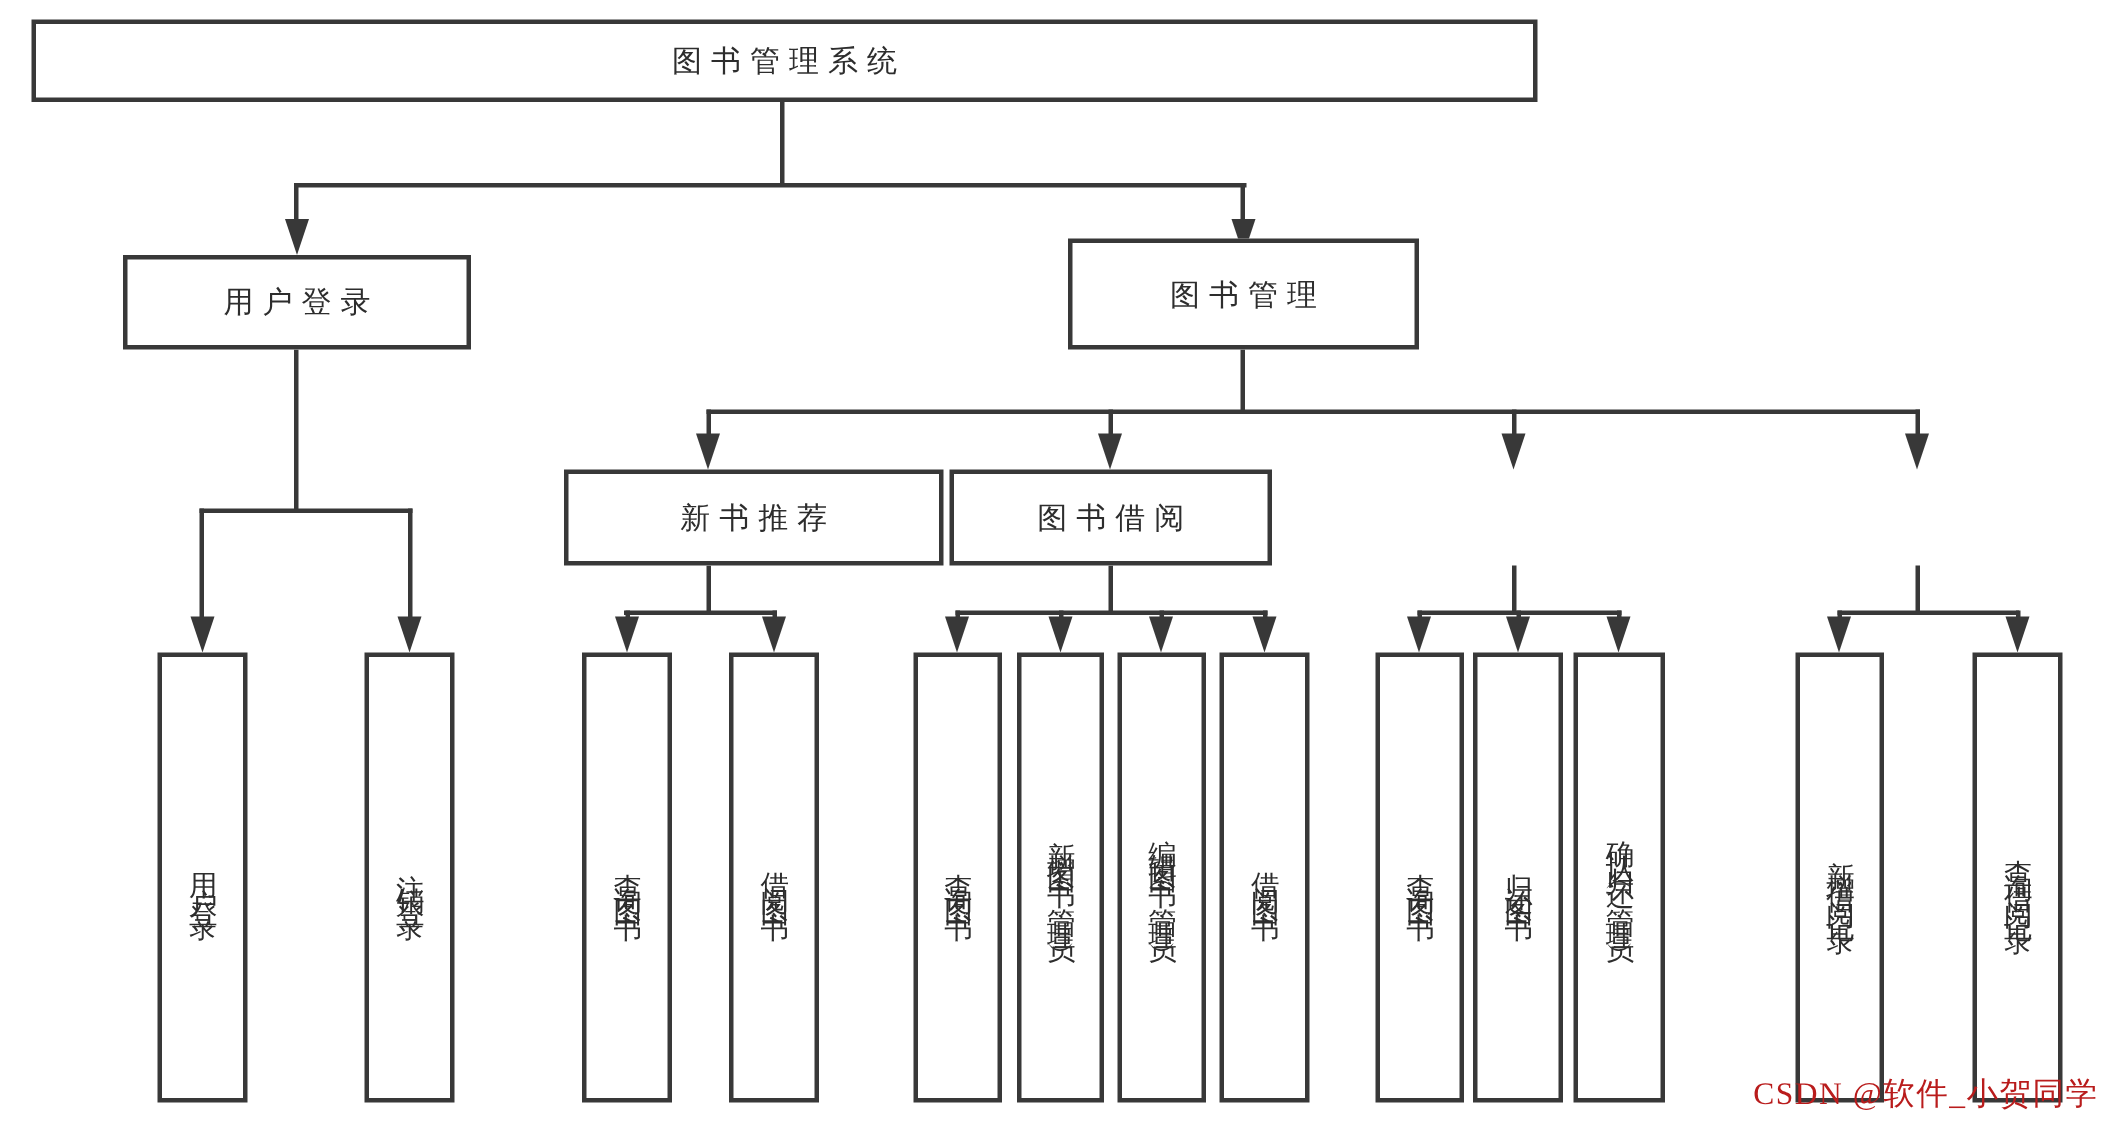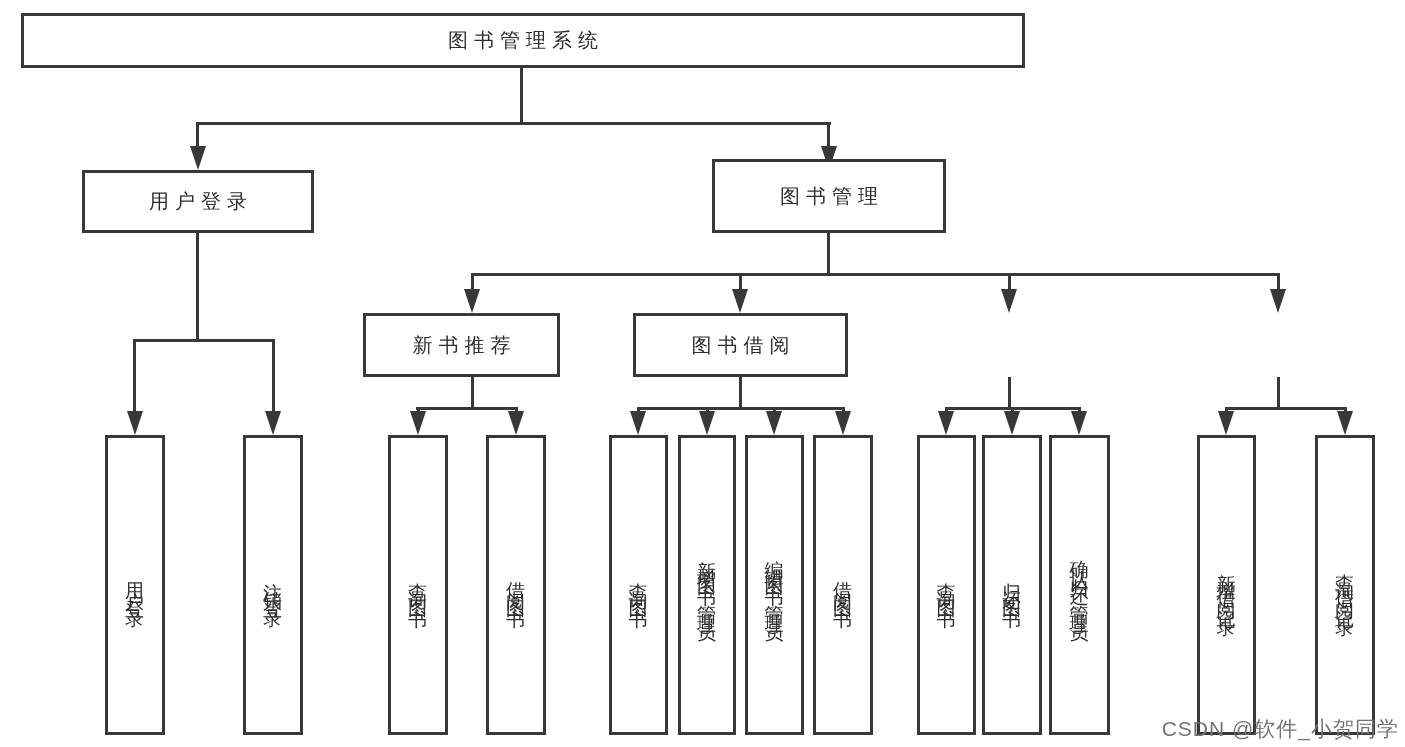--- a/index.html
+++ b/index.html
@@ -45,43 +45,44 @@
     position: absolute; width: 0; height: 0; z-index: 1;
     border-left: 8px solid transparent;
     border-right: 8px solid transparent;
     border-top: 24px solid #383838;
   }
   .watermark {
     position: absolute;
     right: 6px;
     bottom: 4px;
     font-size: 21px;
-    color: #737373;
+    color: #b91c1c;
     letter-spacing: 1px;
     z-index: 5;
     white-space: nowrap;
+    font-family: Liberation Serif, serif;
   }
 </style>
 </head>
 <body>
 
 <div class="canvas">
 
   <div class="box" style="left:21px; top:13px; width:1004px; height:55px;">
     <span class="hlabel">图书管理系统</span>
   </div>
 
   <div class="box" style="left:82px; top:170px; width:232px; height:63px;">
     <span class="hlabel">用户登录</span>
   </div>
   <div class="box" style="left:712px; top:159px; width:234px; height:74px;">
     <span class="hlabel">图书管理</span>
   </div>
 
-  <div class="box" style="left:363px; top:313px; width:197px; height:64px;">
+  <div class="box" style="left:376px; top:313px; width:253px; height:64px;">
     <span class="hlabel">新书推荐</span>
   </div>
   <div class="box" style="left:633px; top:313px; width:215px; height:64px;align-items:center;">
     <span class="hlabel">图书借阅</span>
   </div>
 
   <div class="box leaf" style="left:105px; width:60px;">
     <span class="vtext">用户登录</span>
   </div>
   <div class="box leaf" style="left:243px; width:60px;">

